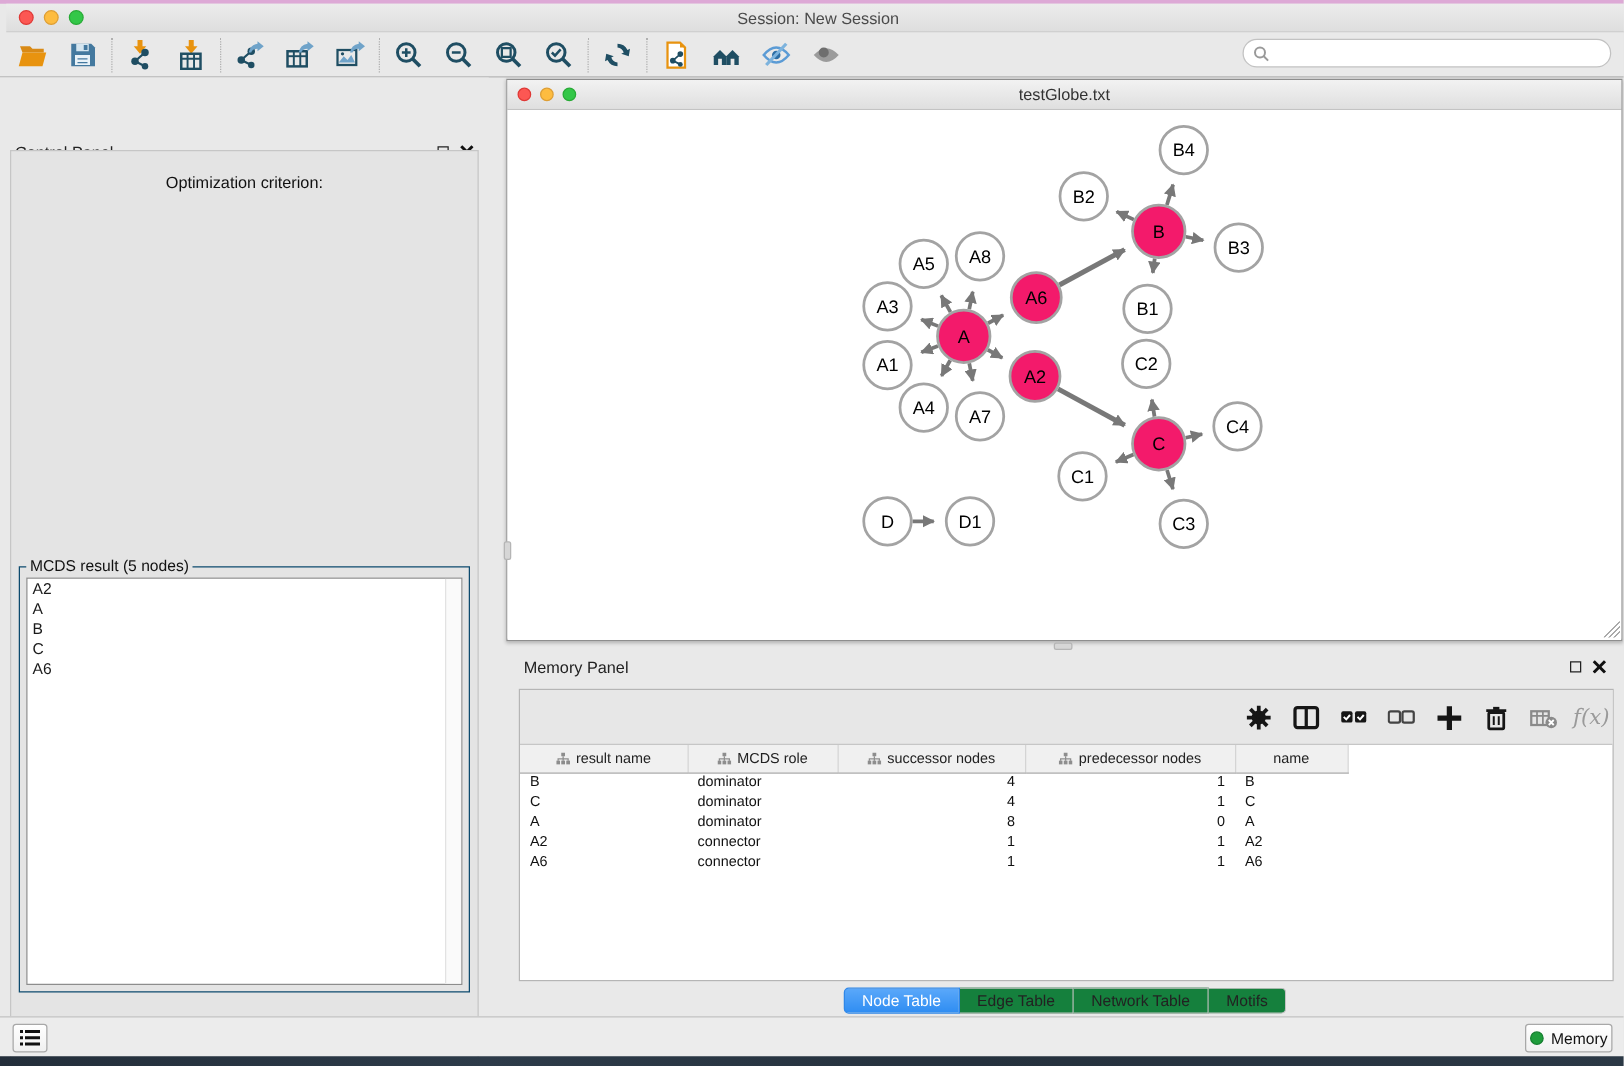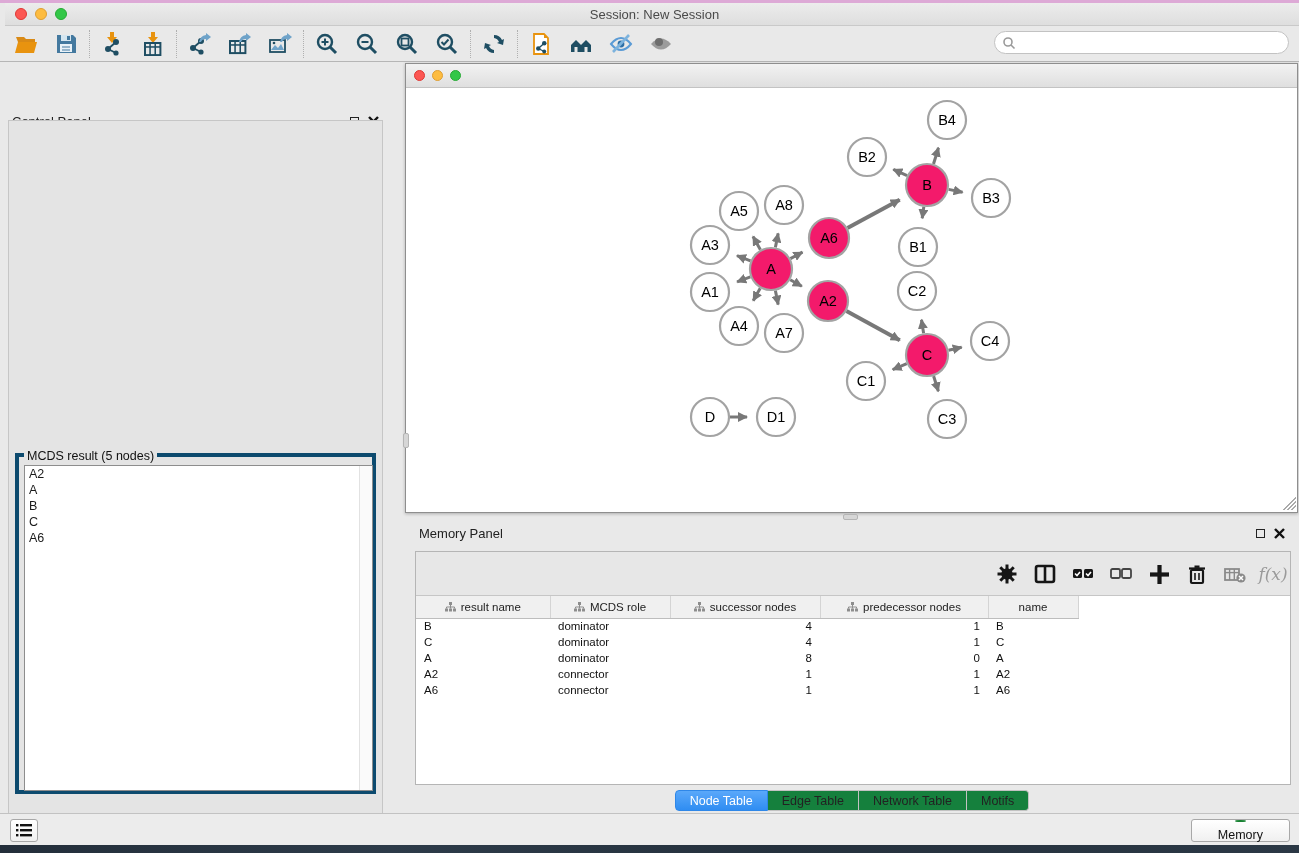--- a/index.html
+++ b/index.html
@@ -53,21 +53,21 @@
     display:flex; align-items:center; font-size:13px; padding-left:8px; }
   .combo-step { position:absolute; right:0; top:-1px; width:22px; height:24px;
     background:linear-gradient(#6cb3fb,#3793f5); border-radius:0 4px 4px 0;
     display:flex; flex-direction:column; align-items:center; justify-content:center; gap:2px; }
   .tri-up { width:0; height:0; border-left:4px solid transparent; border-right:4px solid transparent; border-bottom:5px solid #fff; }
   .tri-dn { width:0; height:0; border-left:4px solid transparent; border-right:4px solid transparent; border-top:5px solid #fff; }
   .cp-buttons { position:absolute; left:0; top:128px; width:100%; display:flex; justify-content:center; gap:17px; }
   .btn { height:23px; background:linear-gradient(#ffffff,#f2f2f2); border:1px solid #b2b2b2;
     border-radius:4px; font-size:13px; padding:0 16px; display:flex; align-items:center; color:#111; }
   .fieldset { position:absolute; left:6px; top:332px; width:361px; height:341px;
-    border:4px solid #0c4a6e; }
+    border:1px solid #0c4a6e; }
   .fieldset .legend { position:absolute; left:5px; top:-8px; background:#e4e4e4;
     padding:0 3px; font-size:12.5px; color:#111; }
   .result-list { position:absolute; left:5px; top:8px; width:349px; height:326px;
     background:#fff; border:1px solid #8d8d8d; font-size:12.5px; overflow:hidden; }
   .result-list .vsb { position:absolute; right:0; top:0; width:13px; height:100%;
     background:#fafafa; border-left:1px solid #e2e2e2; }
   .result-item { padding:1.5px 0 1.5px 4px; line-height:13px; }
 
   
   .netwin { left:405px; top:63px; width:893px; height:450px; background:#fff;
@@ -111,21 +111,21 @@
   .tp-tab.sel { background:linear-gradient(#5aa8fa,#2f8df2); border-color:#2f87e8; color:#fff; }
 
   
   .statusbar { left:0; top:813px; width:1299px; height:32px; background:#ececec;
     border-top:1px solid #c2c2c2; }
   .list-btn { position:absolute; left:10px; top:5px; width:28px; height:23px;
     background:linear-gradient(#fff,#f0f0f0); border:1px solid #a8a8a8; border-radius:3px;
     display:flex; align-items:center; justify-content:center; }
   .memory-btn { position:absolute; right:9px; top:5px; height:23px;
     background:linear-gradient(#fff,#f0f0f0); border:1px solid #a8a8a8; border-radius:3px;
-    display:flex; align-items:center; gap:6px; padding:0 26px; font-size:12.5px; color:#111;flex-direction:column; }
+    display:flex; align-items:center; gap:6px; padding:0 3px; font-size:12.5px; color:#111; }
   .memdot { width:11px; height:11px; border-radius:50%; background:#1f9d3c; border:1px solid #178031; }
 
   .sq-icon { width:9px; height:9px; border:1.6px solid #222; display:inline-block; }
 </style>
 </head>
 <body>
 
 <div class="abs desktop-strip"></div>
 
 <div class="abs titlebar">
@@ -294,20 +294,21 @@
     <span class="panel-title">Control Panel</span>
     <span class="panel-icons">
       <span class="sq-icon"></span>
       <svg width="11" height="11" viewBox="0 0 11 11">
         <line x1="1" y1="1" x2="10" y2="10" stroke="#111" stroke-width="2.4"></line>
         <line x1="10" y1="1" x2="1" y2="10" stroke="#111" stroke-width="2.4"></line>
       </svg>
     </span>
   </div>
   <div class="cp-body">
+    <div class="opt-label">Optimization criterion:</div>
     <div class="fieldset">
       <span class="legend">MCDS result (5 nodes)</span>
       <div class="result-list">
         <div id="result-items">
             <div class="result-item">A2</div>
             <div class="result-item">A</div>
             <div class="result-item">B</div>
             <div class="result-item">C</div>
             <div class="result-item">A6</div>
           </div>
@@ -317,20 +318,21 @@
   </div>
 </div>
 
 <div class="abs netwin">
   <div class="netwin-titlebar">
     <div class="traffic">
       <span class="tl red"></span>
       <span class="tl yellow"></span>
       <span class="tl green"></span>
     </div>
+    <div class="netwin-title">testGlobe.txt</div>
   </div>
   <div class="net-canvas">
     <svg id="net-svg" width="891" height="423" viewBox="0 0 891 423">
         <defs>
           <marker id="arr" markerUnits="userSpaceOnUse" markerWidth="12" markerHeight="10" refX="9" refY="5" orient="auto">
             <path d="M0 0L10 5L0 10z" fill="#787878"></path>
           </marker>
         </defs>
         <line x1="354.4" y1="161.7" x2="347.0" y2="148.4" stroke="#787878" stroke-width="3" marker-end="url(#arr)"></line>
         <line x1="369.4" y1="159.4" x2="372.2" y2="145.4" stroke="#787878" stroke-width="3" marker-end="url(#arr)"></line>

